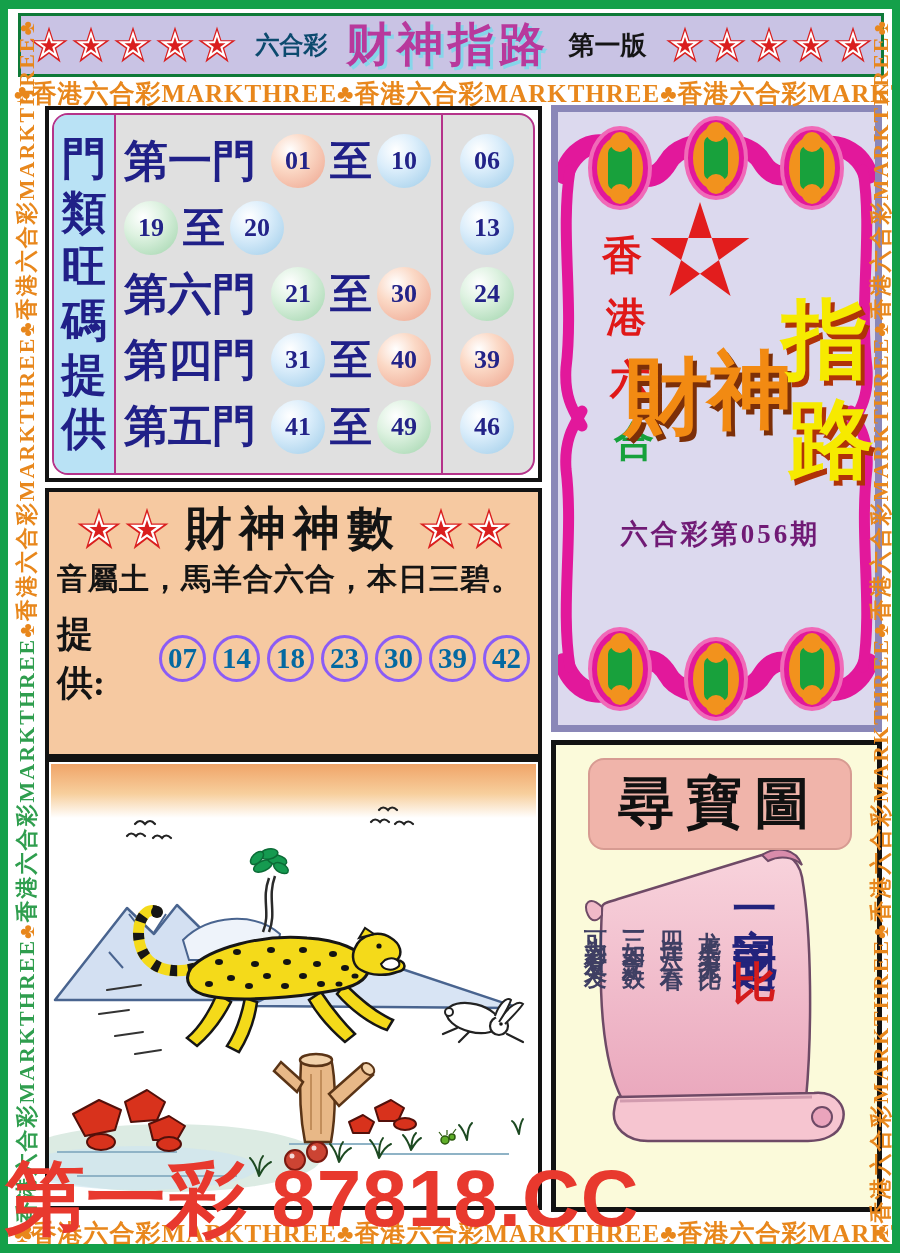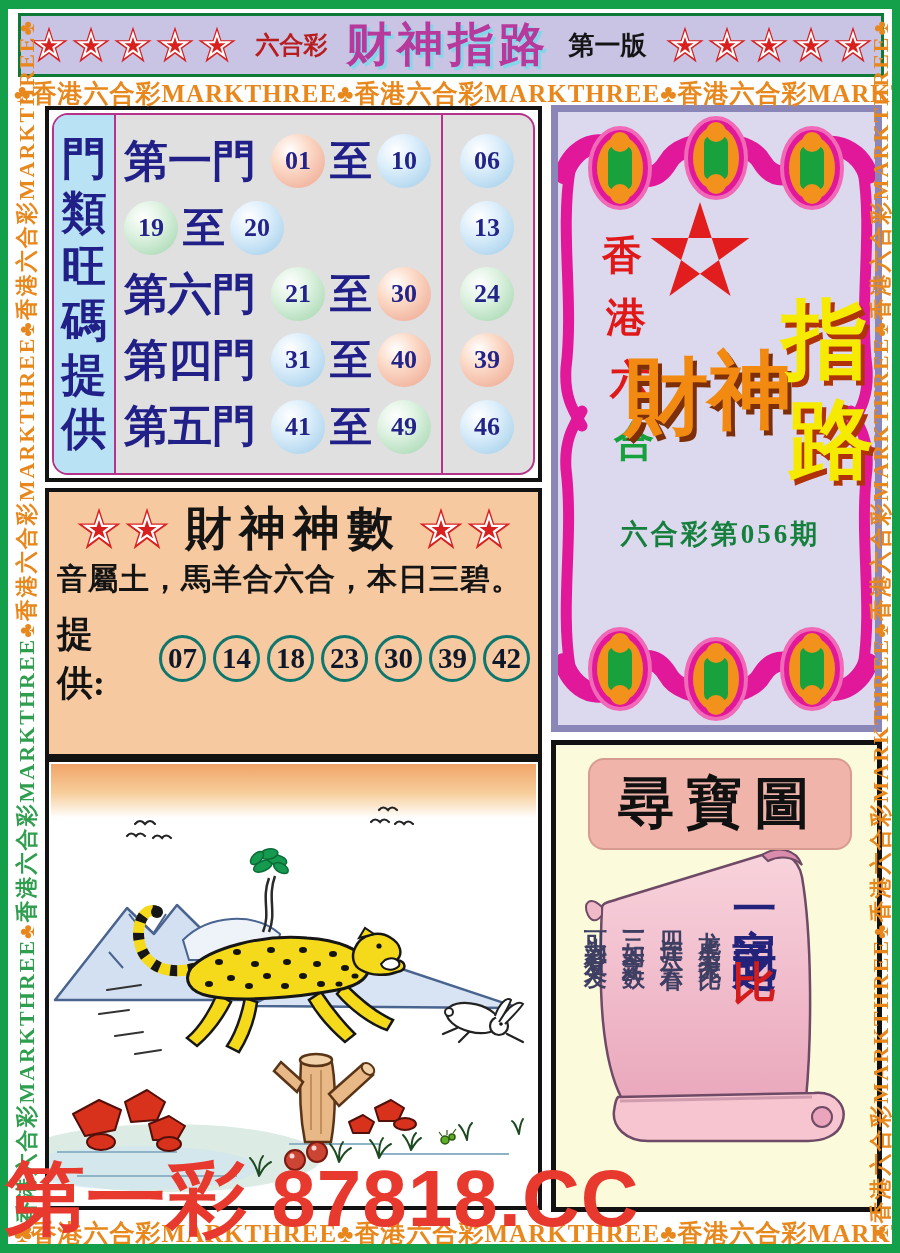--- a/index.html
+++ b/index.html
@@ -19,21 +19,21 @@
   
   .marquee{position:absolute;left:14px;width:872px;text-align:center;color:#e8871c;
            font-weight:bold;font-size:25px;letter-spacing:1px;white-space:nowrap;z-index:3;}
   .marquee-top{top:77px;}
   .marquee-bottom{top:1217px;}
   
   .banner{position:absolute;left:18px;top:13px;width:866px;height:64px;background:#c9c3e4;
           border:3px solid #0e7a38;box-sizing:border-box;display:flex;align-items:center;
           justify-content:space-between;padding:0 8px;z-index:2;}
   .star-row{display:flex;gap:2px;align-items:center;}
-  .banner-brand{font-weight:bold;font-size:24px;color:#b91c1c;}
+  .banner-brand{font-weight:bold;font-size:24px;color:#0c4a6e;}
   .banner-title{font-weight:bold;font-size:46px;color:#b8399c;letter-spacing:5px;
                 text-shadow:3px 3px 0 #86d6ea;}
   .banner-edition{font-weight:bold;font-size:26px;color:#151515;}
   
   .gate-panel{position:absolute;left:45px;top:106px;width:497px;height:376px;background:#fff;
               border:4px solid #121212;box-sizing:border-box;padding:3px;}
   .gate-inner{width:100%;height:100%;border:2px solid #b5338a;border-radius:16px;
               background:#e0e0e0;display:flex;overflow:hidden;box-sizing:border-box;}
   .gate-side{width:66px;background:#b9e2f5;border-right:2px solid #b5338a;display:flex;
              flex-direction:column;align-items:center;justify-content:center;}
@@ -52,38 +52,38 @@
   .ball-blue{background:radial-gradient(circle at 35% 30%,#ffffff 0%,#dceefb 38%,#9ccbe8 100%);}
   
   .shenshu-panel{position:absolute;left:45px;top:488px;width:497px;height:270px;background:#f6c9a1;
                  border:4px solid #121212;box-sizing:border-box;padding:6px 8px;}
   .shenshu-head{display:flex;align-items:center;justify-content:center;gap:16px;}
   .shenshu-title{font-weight:bold;font-size:46px;color:#141414;letter-spacing:8px;}
   .shenshu-line{font-weight:bold;font-size:30px;color:#141414;line-height:1.25;letter-spacing:1px;}
   .l1{text-align:right;padding-right:4px;margin-top:10px;}
   .provide-row{display:flex;align-items:center;gap:23px;margin-top:12px;}
   .provide-label{font-weight:bold;font-size:36px;color:#141414;}
-  .num-circle{width:47px;height:47px;border:3px solid #0f766e;border-radius:50%;color:#0f172a;
+  .num-circle{width:47px;height:47px;border:3px solid #8b5cf6;border-radius:50%;color:#0369a1;
               font-weight:bold;font-size:29px;display:flex;align-items:center;justify-content:center;
               box-sizing:border-box;flex:none;}
   
   .art-panel{position:absolute;left:45px;top:758px;width:497px;height:452px;border:4px solid #121212;
              background:#ffffff;box-sizing:border-box;overflow:hidden;}
   
   .poster-panel{position:absolute;left:551px;top:105px;width:331px;height:627px;border:7px solid #8a87b8;
                 background:#dcd9ee;box-sizing:border-box;overflow:hidden;}
   .poster-decor{position:absolute;left:0;top:0;}
   .poster-brand-ch{position:absolute;font-weight:bold;font-size:40px;z-index:2;}
   .poster-title-ch{position:absolute;font-weight:bold;z-index:2;}
   .pt-cai{left:66px;top:228px;font-size:84px;color:#f28a12;text-shadow:4px 5px 0 #7c2f08;}
   .pt-shen{left:150px;top:222px;font-size:84px;color:#f28a12;text-shadow:4px 5px 0 #7c2f08;}
   .pt-zhi{left:224px;top:170px;font-size:86px;color:#f6ea00;text-shadow:4px 5px 0 #b03208;}
   .pt-lu{left:230px;top:270px;font-size:86px;color:#f6ea00;text-shadow:4px 5px 0 #b03208;}
   .poster-issue{position:absolute;left:8px;right:0;top:404px;text-align:center;font-weight:bold;
-                font-size:27px;letter-spacing:3px;color:#15803d;z-index:2;}
+                font-size:27px;letter-spacing:3px;color:#701a75;z-index:2;}
   
   .treasure-panel{position:absolute;left:551px;top:740px;width:331px;height:472px;border:5px solid #121212;
                   background:#fbfada;box-sizing:border-box;overflow:hidden;}
   .treasure-head{position:absolute;left:32px;top:13px;width:260px;height:88px;background:#f0b4aa;
                  border:2px solid #d79b92;border-radius:16px;display:flex;align-items:center;
                  justify-content:center;font-weight:bold;font-size:56px;letter-spacing:12px;color:#111;z-index:2;}
   .scroll-svg{position:absolute;left:0;top:0;z-index:1;}
   .scroll-headline{position:absolute;left:176px;top:140px;writing-mode:vertical-rl;font-weight:bold;
                    font-size:44px;letter-spacing:8px;color:#23237c;z-index:2;line-height:1;}
   .scroll-headline .last{color:#d41c1c;}

